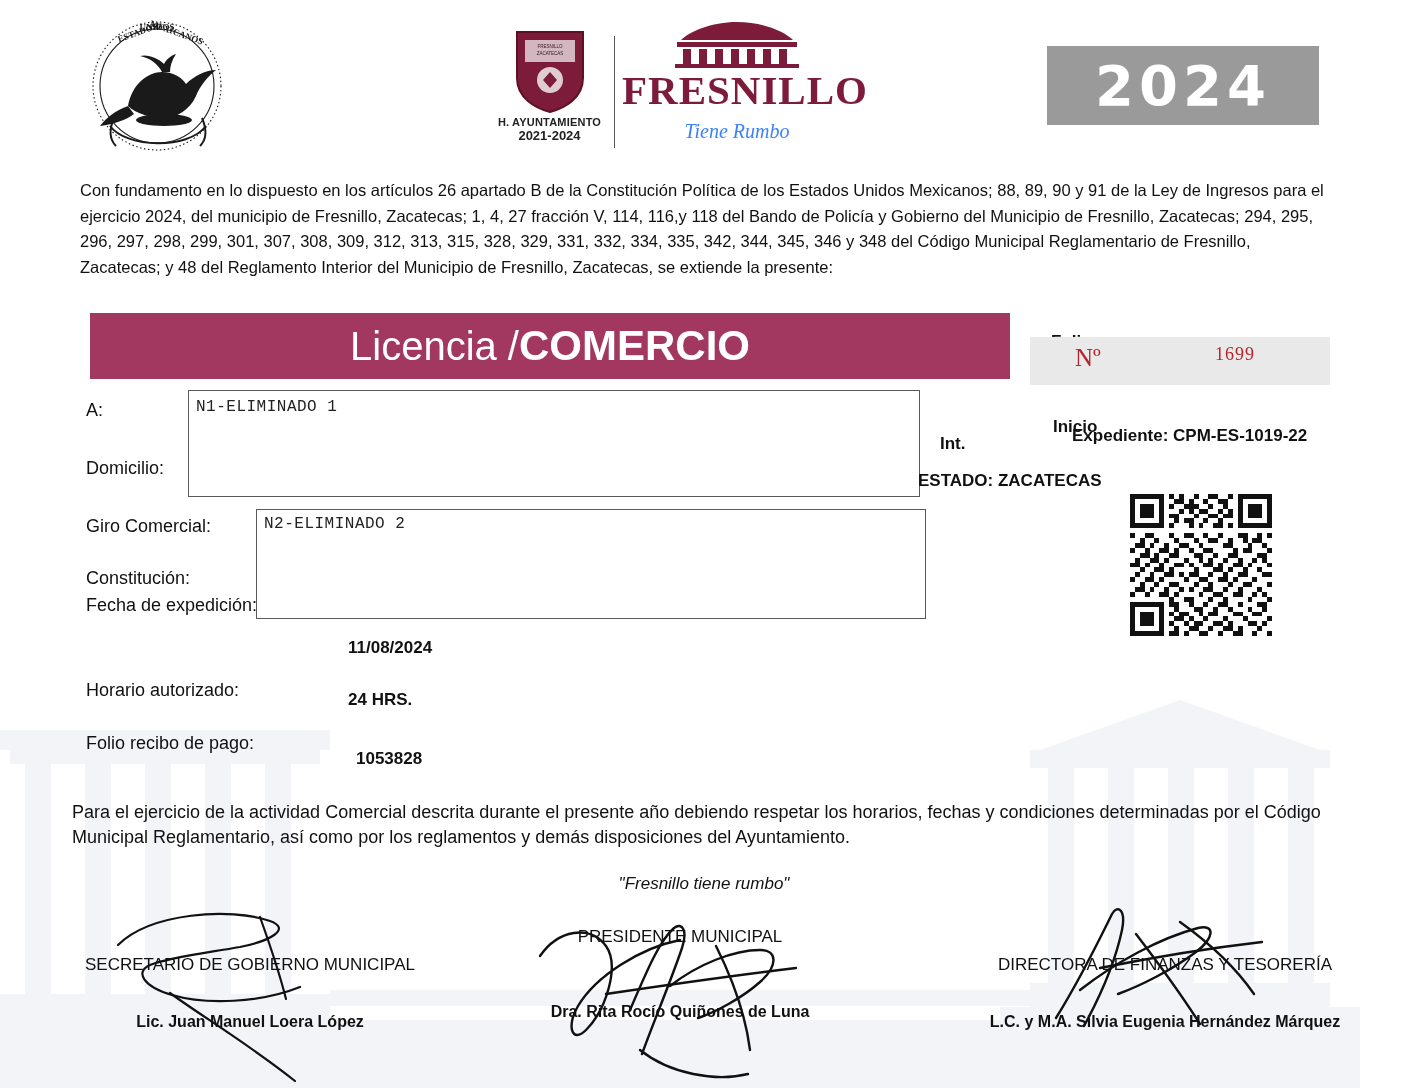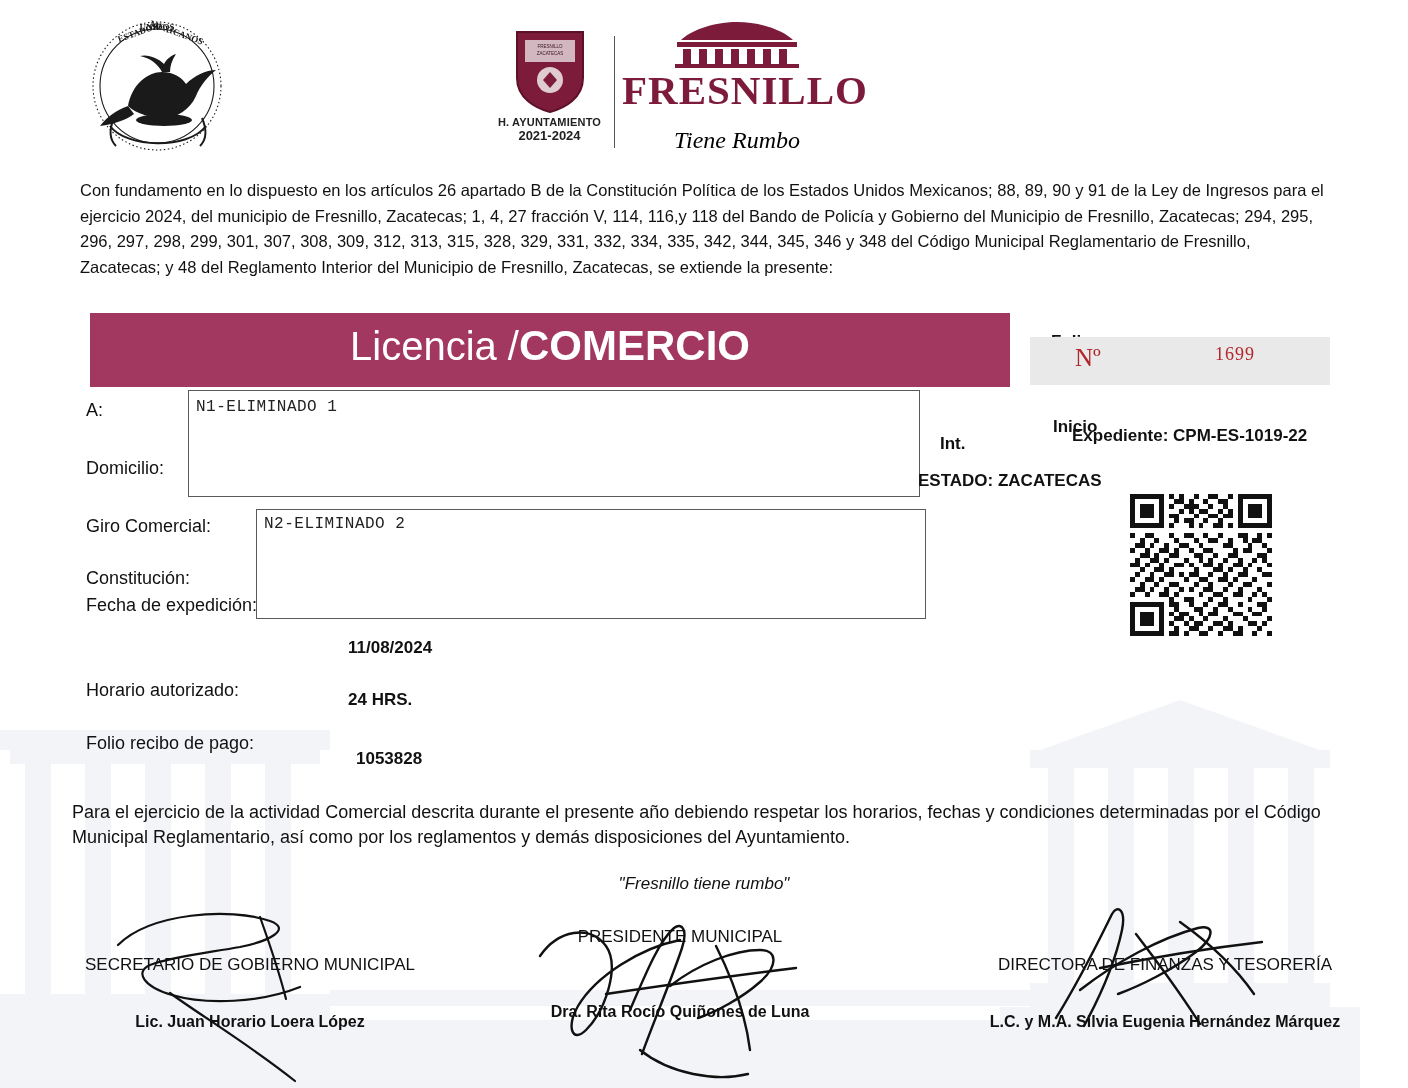--- a/index.html
+++ b/index.html
@@ -83,23 +83,23 @@
     font-size: 41px;
     font-weight: bold;
     letter-spacing: 1px;
     color: #7d1b3b;
     line-height: 1;
     margin-top: 2px;
   }
   .fres-tag {
     font-family: "Liberation Serif", serif;
     font-style: italic;
-    font-size: 24px;
-    color: #000000;
-    margin-top: 16px;
+    font-size: 20px;
+    color: #3b82f6;
+    margin-top: 9px;
   }
   .year-badge {
     position: absolute;
     left: 1047px;
     top: 46px;
     width: 272px;
     height: 79px;
     background: #9a9a9a;
     color: #ffffff;
     font-size: 56px;
@@ -121,21 +121,21 @@
     color: #111;
     text-align: left;
   }
 
   
   .banner {
     position: absolute;
     left: 90px;
     top: 313px;
     width: 920px;
-    height: 74px;
+    height: 66px;
     background: #a23760;
     color: #ffffff;
     text-align: center;
     white-space: nowrap;
   }
   .banner-inner {
     font-size: 40px;
     line-height: 66px;
     font-weight: normal;
   }
@@ -340,20 +340,21 @@
         <rect x="100" y="29" width="8" height="19"></rect>
         <rect x="116" y="29" width="8" height="19"></rect>
         <rect x="132" y="29" width="8" height="19"></rect>
         <rect x="28" y="44" width="124" height="4"></rect>
       </g>
     </svg>
     <div class="fres-name">FRESNILLO</div>
     <div class="fres-tag">Tiene Rumbo</div>
   </div>
 
+  <div class="year-badge">2024</div>
 </div>
 
 <div class="legal">Con fundamento en lo dispuesto en los artículos 26 apartado B de la Constitución Política de los Estados Unidos Mexicanos; 88, 89, 90 y 91 de la Ley de Ingresos para el ejercicio 2024, del municipio de Fresnillo, Zacatecas; 1, 4, 27 fracción V, 114, 116,y 118 del Bando de Policía y Gobierno del Municipio de Fresnillo, Zacatecas; 294, 295, 296, 297, 298, 299, 301, 307, 308, 309, 312, 313, 315, 328, 329, 331, 332, 334, 335, 342, 344, 345, 346 y 348 del Código Municipal Reglamentario de Fresnillo, Zacatecas; y 48 del Reglamento Interior del Municipio de Fresnillo, Zacatecas, se extiende la presente:</div>
 
 <div class="banner">
   <div class="banner-inner">
     <span>Licencia /</span><b>COMERCIO</b>
   </div>
 </div>
 
@@ -606,21 +607,21 @@
 <div class="motto">"Fresnillo tiene rumbo"</div>
 
 <svg class="sig-ink" style="left:110px; top:895px; width:250px; height:190px;" viewBox="0 0 250 190">
   <g fill="none" stroke="#111" stroke-width="2.2" stroke-linecap="round">
     <path d="M8 50 C40 18 120 12 160 26 C182 34 160 46 130 52 C96 58 60 62 40 70 C24 77 34 92 62 100 C96 110 150 108 190 92"></path>
     <path d="M150 22 C160 50 170 80 176 104"></path>
     <path d="M60 98 C90 120 140 150 185 186"></path>
   </g>
 </svg>
 <div class="sig-title" style="left:20px; top:955px; width:460px;">SECRETARIO DE GOBIERNO MUNICIPAL</div>
-<div class="sig-name" style="left:20px; top:1013px; width:460px;">Lic.  Juan Horario Loera  López</div>
+<div class="sig-name" style="left:20px; top:1013px; width:460px;">Lic.  Juan Manuel Loera  López</div>
 
 <svg class="sig-ink" style="left:520px; top:890px; width:330px; height:198px;" viewBox="0 0 330 198">
   <g fill="none" stroke="#111" stroke-width="2.4" stroke-linecap="round">
     <path d="M20 66 C38 40 70 34 86 56 C100 76 86 120 66 140 C52 154 46 136 58 116 C76 86 120 58 160 50"></path>
     <path d="M110 120 C128 78 140 50 154 38 C162 32 168 40 162 58 C152 88 132 136 122 164"></path>
     <path d="M150 96 C178 74 214 60 240 60 C258 60 258 76 240 92 C222 108 196 122 178 128"></path>
     <path d="M196 56 C214 92 226 128 230 160"></path>
     <path d="M86 104 C140 96 210 86 276 78"></path>
     <path d="M120 160 C150 184 196 192 228 184"></path>
   </g>

